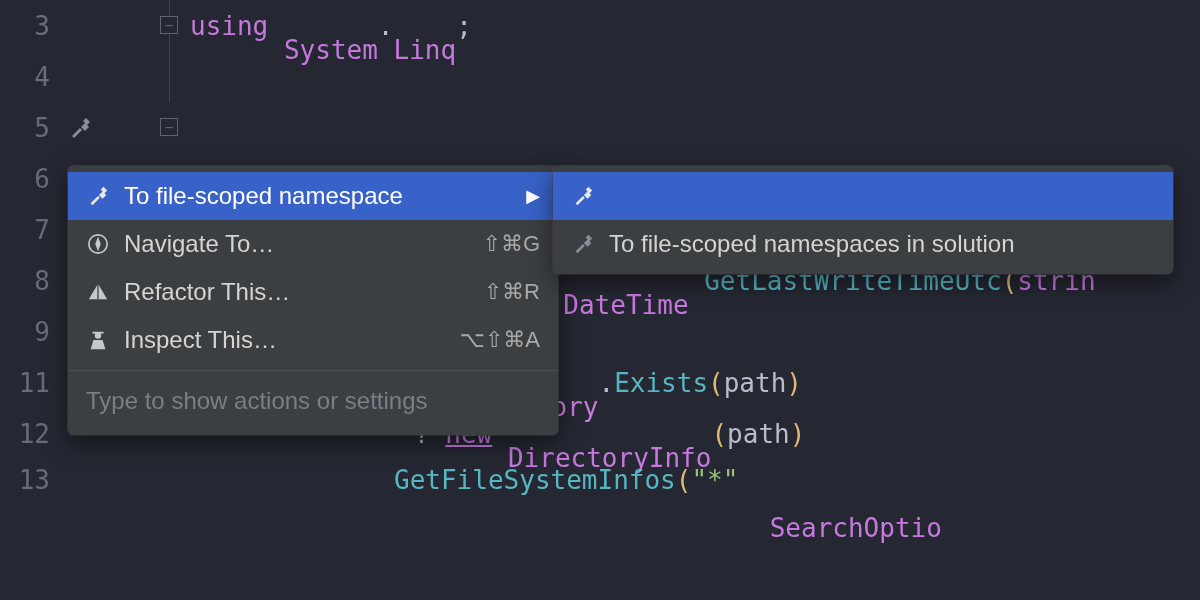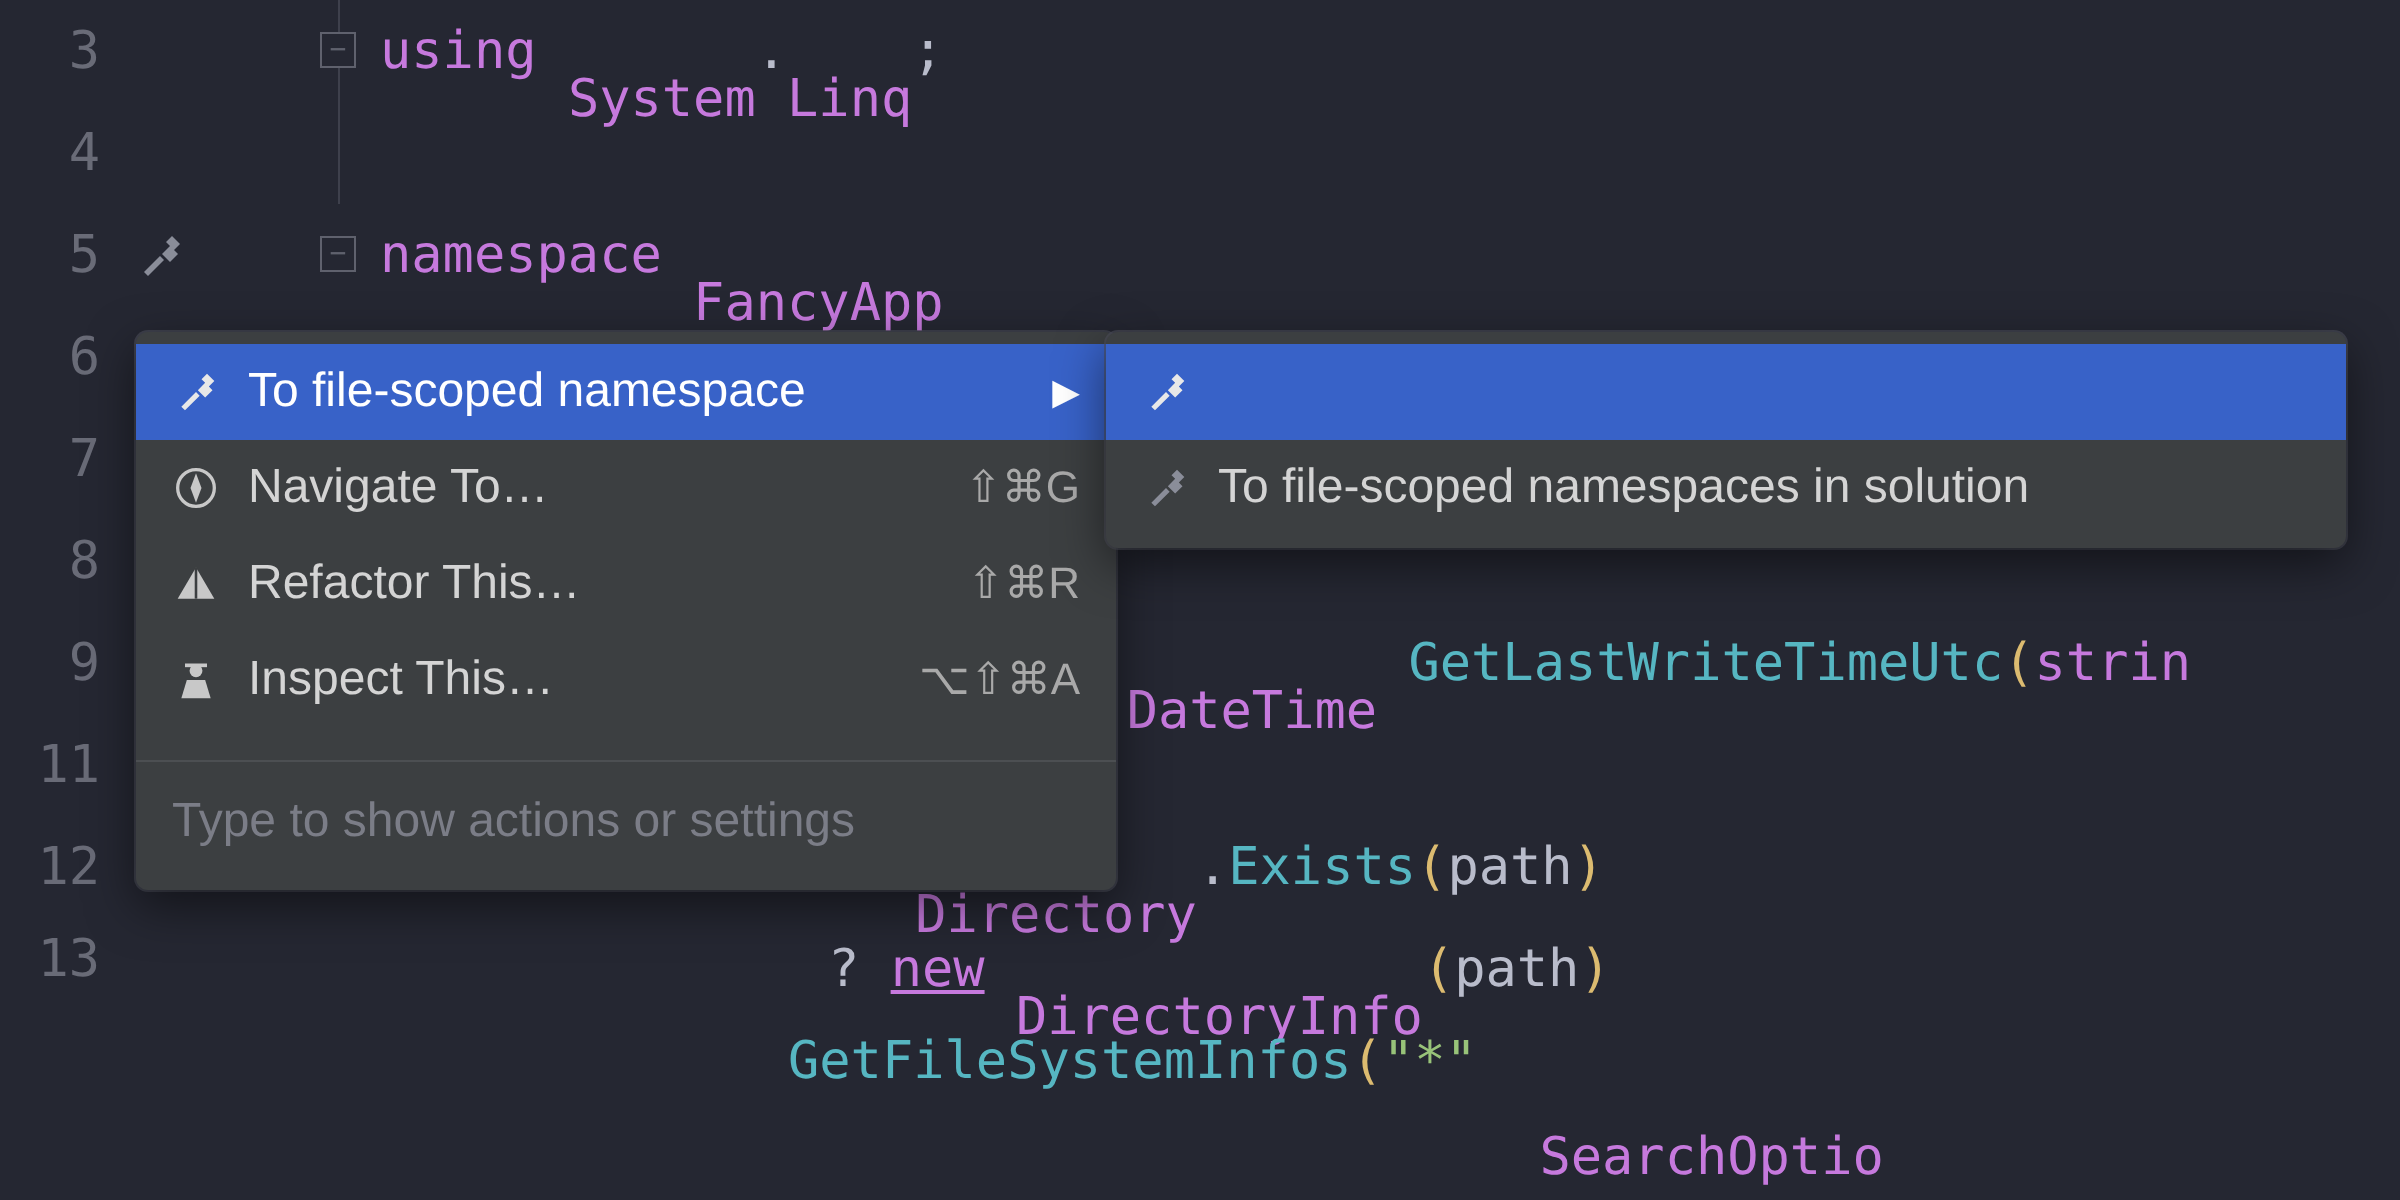--- a/index.html
+++ b/index.html
@@ -32,21 +32,21 @@
   
   
   .menu { position: absolute; background: #3C3F41; border-radius: 6px; box-shadow: 0 8px 24px rgba(0,0,0,0.5), 0 0 0 1px rgba(80,82,94,0.6); font-family: -apple-system, 'Segoe UI', sans-serif; font-size: 24px; padding: 6px 0; }
   .menu-item { display: flex; align-items: center; height: 48px; padding: 0 18px; color: #D4D4D4; cursor: default; gap: 14px; }
   .menu-item.selected { background: #3862C8; color: #FFFFFF; }
   .menu-item .icon { width: 24px; height: 24px; flex-shrink: 0; display: flex; align-items: center; justify-content: center; }
   .menu-item .label { flex: 1; }
   .menu-item .shortcut { color: #A9A9A9; font-size: 22px; margin-left: 24px; }
   .menu-item .arrow { margin-left: 18px; color: #D4D4D4; font-size: 18px; }
   .menu-item.selected .arrow { color: #FFFFFF; }
-  .menu-hint { padding: 12px 18px 10px 18px; color: #7B7D87; font-size: 24px; line-height: 1.5; border-top: 1px solid #4C4F52; margin-top: 16px; }
+  .menu-hint { padding: 12px 18px 10px 18px; color: #7B7D87; font-size: 24px; line-height: 1.5; border-top: 1px solid #4C4F52; margin-top: 6px; }
   
   .submenu { position: absolute; background: #3C3F41; border-radius: 6px; box-shadow: 0 8px 24px rgba(0,0,0,0.5), 0 0 0 1px rgba(80,82,94,0.6); font-family: -apple-system, sans-serif; font-size: 24px; padding: 6px 0; }
   
   svg { display: block; }
 </style>
 </head>
 <body>
 
 <div class="editor">
 
@@ -83,23 +83,20 @@
   <div class="code-area">
 
     <div class="fold-line" style="top:0; height:102px;"></div>
     <div class="fold-marker" style="left:60px; top:16px;">−</div>
     <div class="fold-marker" style="left:60px; top:118px;">−</div>
 
     <div class="code-line" style="padding-left:90px;">
       <span class="tok-keyword">using</span><span class="tok-plain"> </span><span class="tok-type2">System</span><span class="tok-punct">.</span><span class="tok-type2">Linq</span><span class="tok-punct">;</span>
     </div>
     <div class="code-line"></div>
-    <div class="code-line" style="padding-left:90px;">
-      <span class="tok-keyword">namespace</span><span class="tok-plain"> </span><span class="tok-type2">FancyApp</span>
-    </div>
     <div class="code-line"></div>
     <div class="code-line"></div>
     <div class="code-line"></div>
     <div class="code-line" style="padding-left:432px;">
       <span class="tok-plain">c </span><span class="tok-type2">DateTime</span><span class="tok-plain"> </span><span class="tok-method">GetLastWriteTimeUtc</span><span class="tok-paren">(</span><span class="tok-keyword">strin</span>
     </div>
     <div class="code-line"></div>
     <div class="code-line" style="padding-left:248px;">
       <span class="tok-keyword">return</span><span class="tok-plain"> </span><span class="tok-type2">Directory</span><span class="tok-punct">.</span><span class="tok-method">Exists</span><span class="tok-paren">(</span><span class="tok-ident">path</span><span class="tok-paren">)</span>
     </div>

